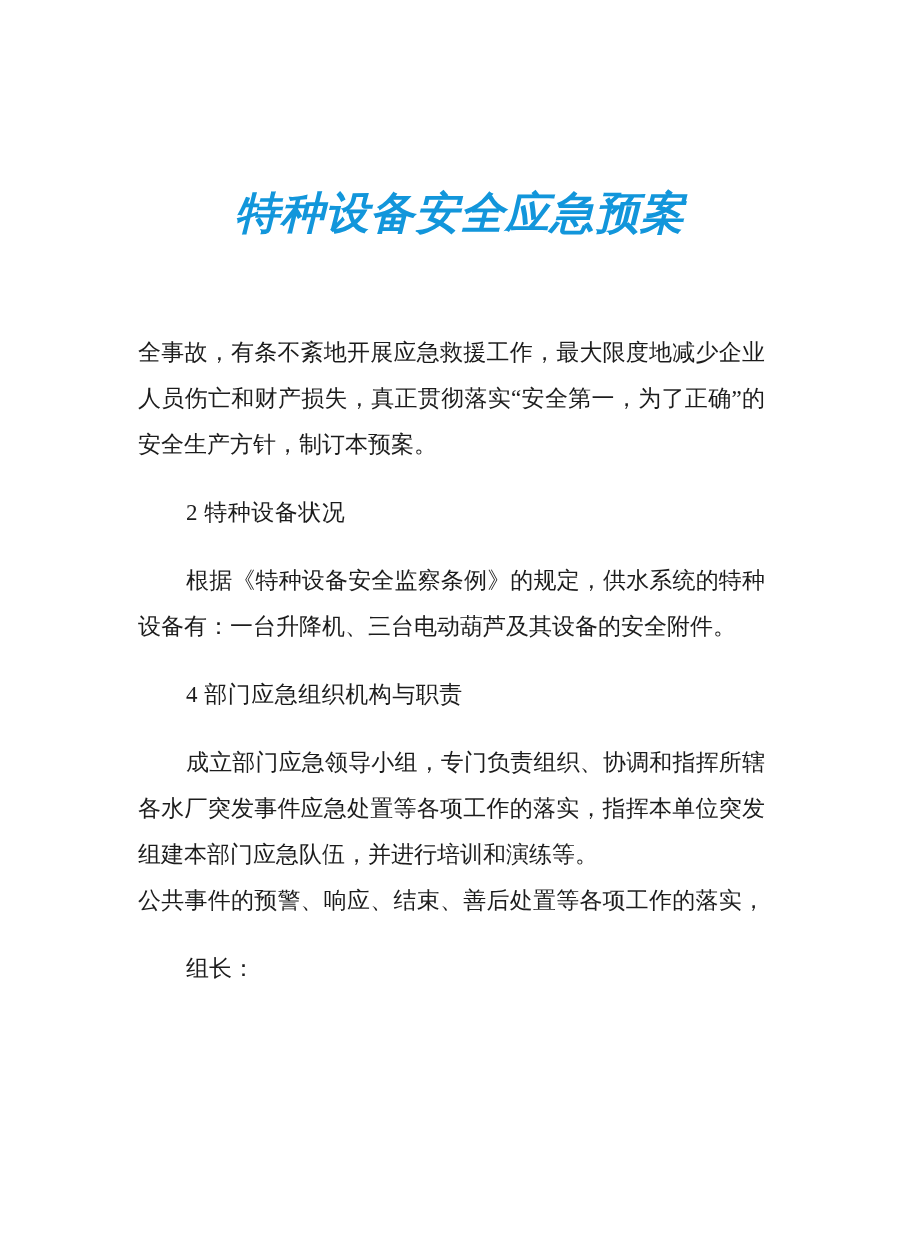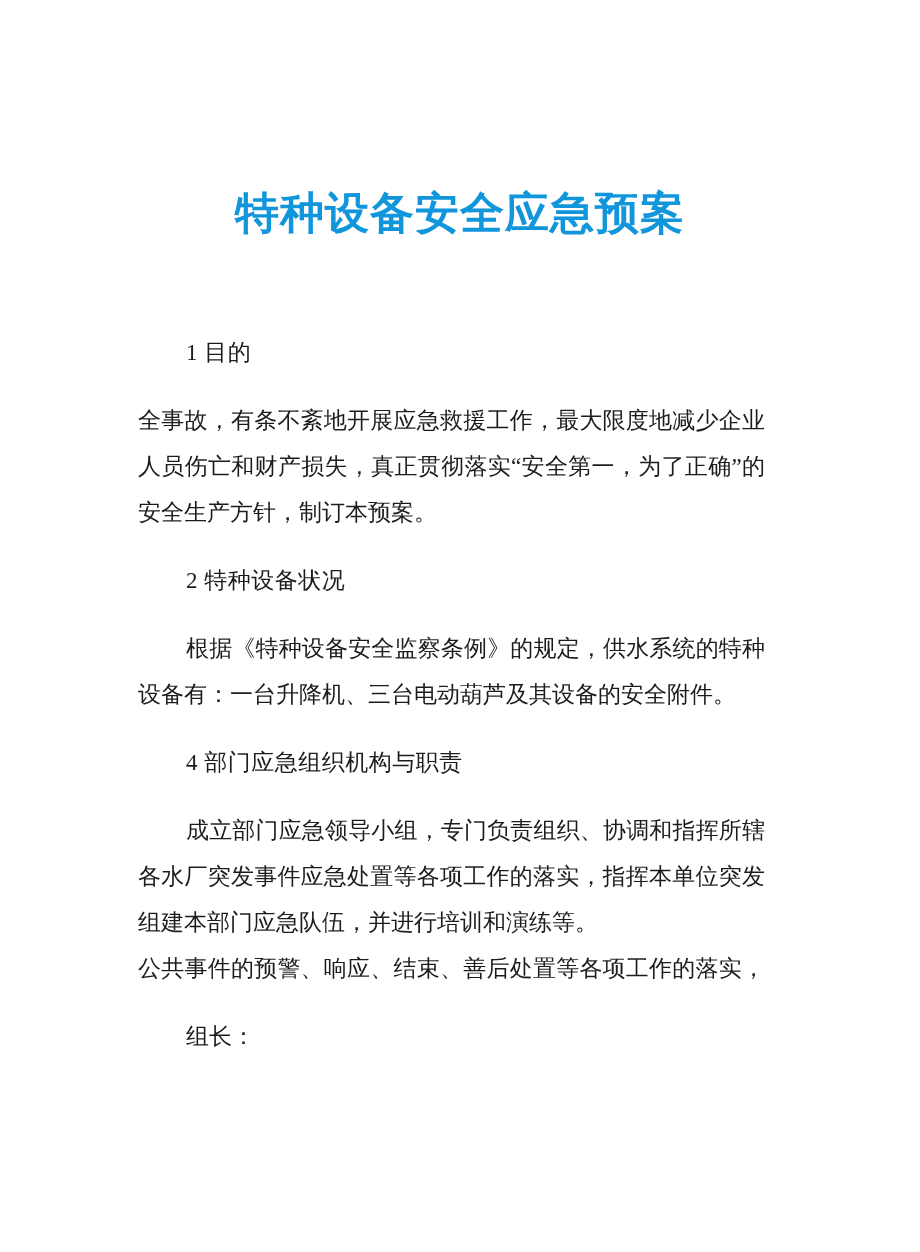--- a/index.html
+++ b/index.html
@@ -20,20 +20,21 @@
   .doc-title {
     padding-top: 186px;
     margin-bottom: 90px;
     width: 920px;
     text-align: center;
     font-family: "Liberation Sans", "DejaVu Sans", sans-serif;
     font-weight: bold;
     font-size: 44px;
     line-height: 54px;
     letter-spacing: 1px;
+    font-style: italic;
   }
   .content {
     margin-left: 138px;
     width: 627px;
   }
   .block {
     margin-bottom: 22px;
   }
   .ln {
     font-size: 23px;
@@ -61,23 +62,20 @@
 </style>
 </head>
 <body>
 
 <div class="page">
 
   <h1 class="doc-title" style="color: rgb(18, 150, 219);">特种设备安全应急预案</h1>
 
   <div class="content">
 
-    <div class="block">
-      <div class="ln left first heading-line">1 目的</div>
-    </div>
 
     <div class="block">
       <div class="ln just">全事故，有条不紊地开展应急救援工作，最大限度地减少企业</div>
       <div class="ln just">人员伤亡和财产损失，真正贯彻落实“安全第一，为了正确”的</div>
       <div class="ln left">安全生产方针，制订本预案。</div>
     </div>
 
     <div class="block">
       <div class="ln left first heading-line">2 特种设备状况</div>
     </div>

